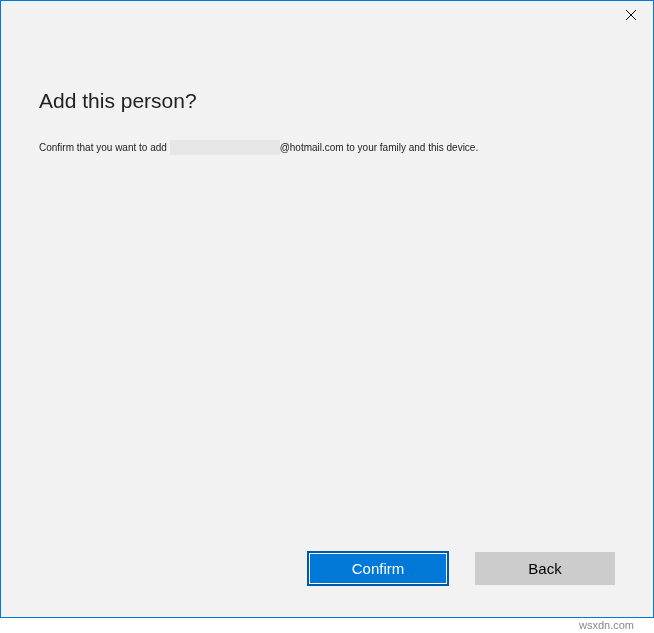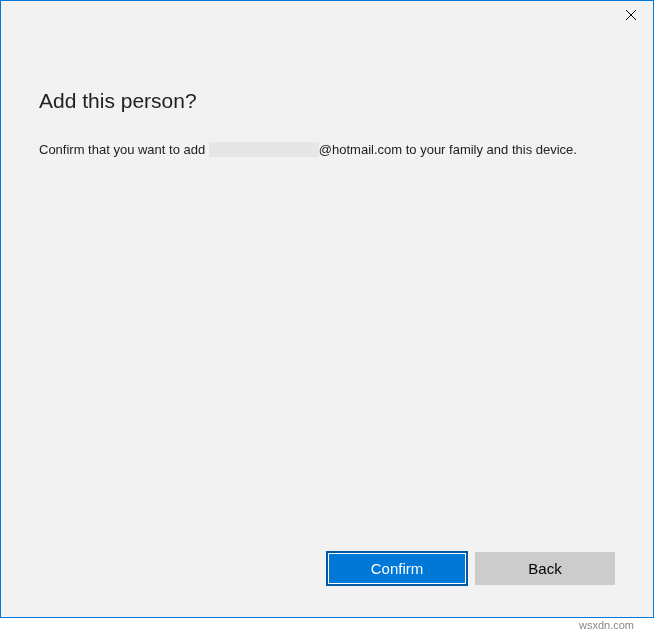--- a/index.html
+++ b/index.html
@@ -40,21 +40,21 @@
       flex-direction: column;
     }
     .heading {
       font-size: 21px;
       font-weight: 400;
       color: #222;
       margin-top: 18px;
       margin-bottom: 28px;
     }
     .body-text {
-      font-size: 13px;
+      font-size: 10px;
       color: #222;
       line-height: 1.35;
       max-width: 560px;
     }
     .redacted {
       display: inline-block;
       width: 110px;
       height: 15px;
       background: #e6e6e6;
       vertical-align: middle;
@@ -82,20 +82,21 @@
       background: #0078d7;
       color: #fff;
       outline: 2px solid #0059a8;
       outline-offset: -1px;
       border: 1px dashed #fff;
       box-shadow: inset 0 0 0 1px #fff;
     }
     .btn-secondary {
       background: #cccccc;
       color: #000;
+      margin-left: 19px;
     }
     .watermark {
       position: absolute;
       bottom: 2px;
       right: 20px;
       font-size: 11px;
       color: #888;
       font-family: Arial, sans-serif;
     }
   </style>

